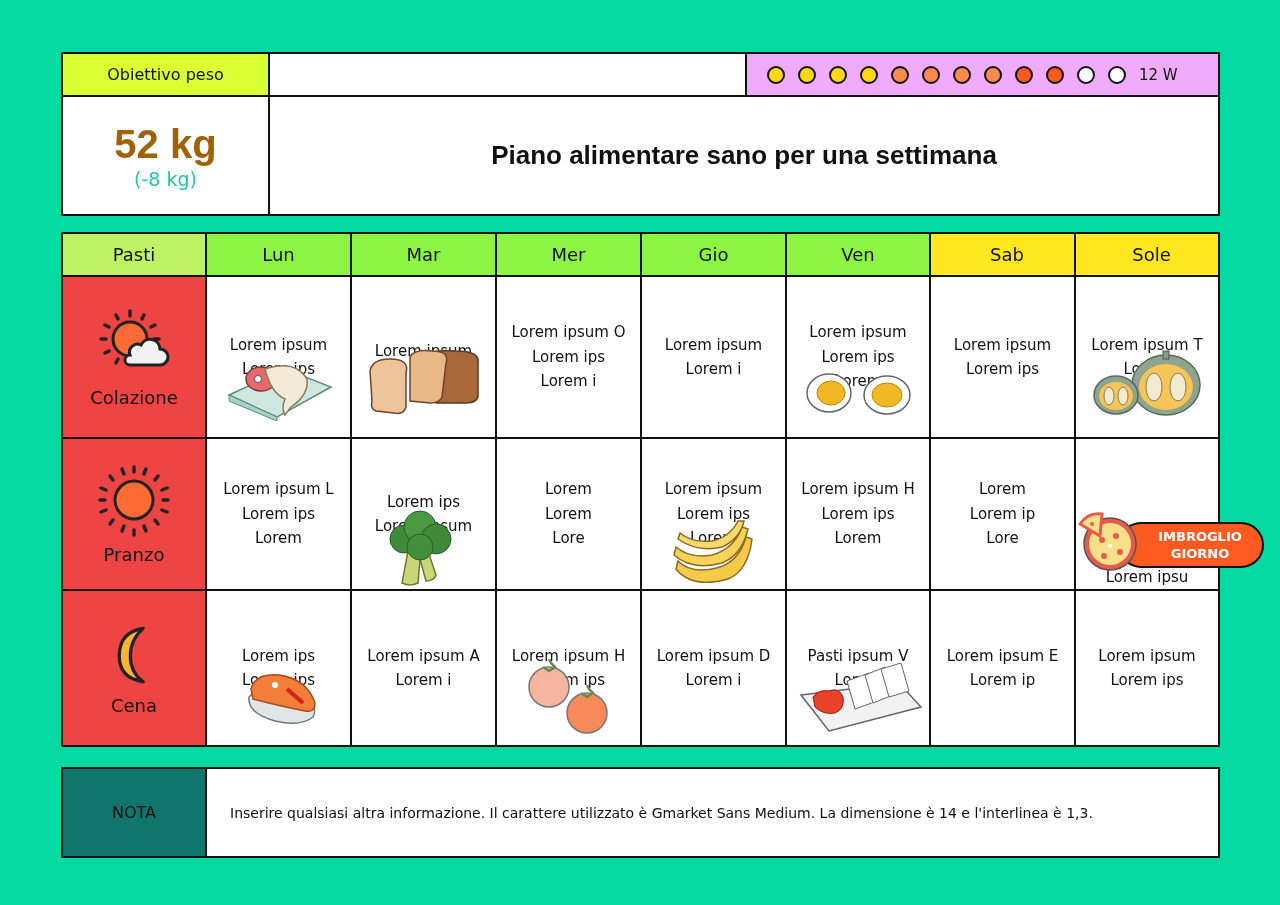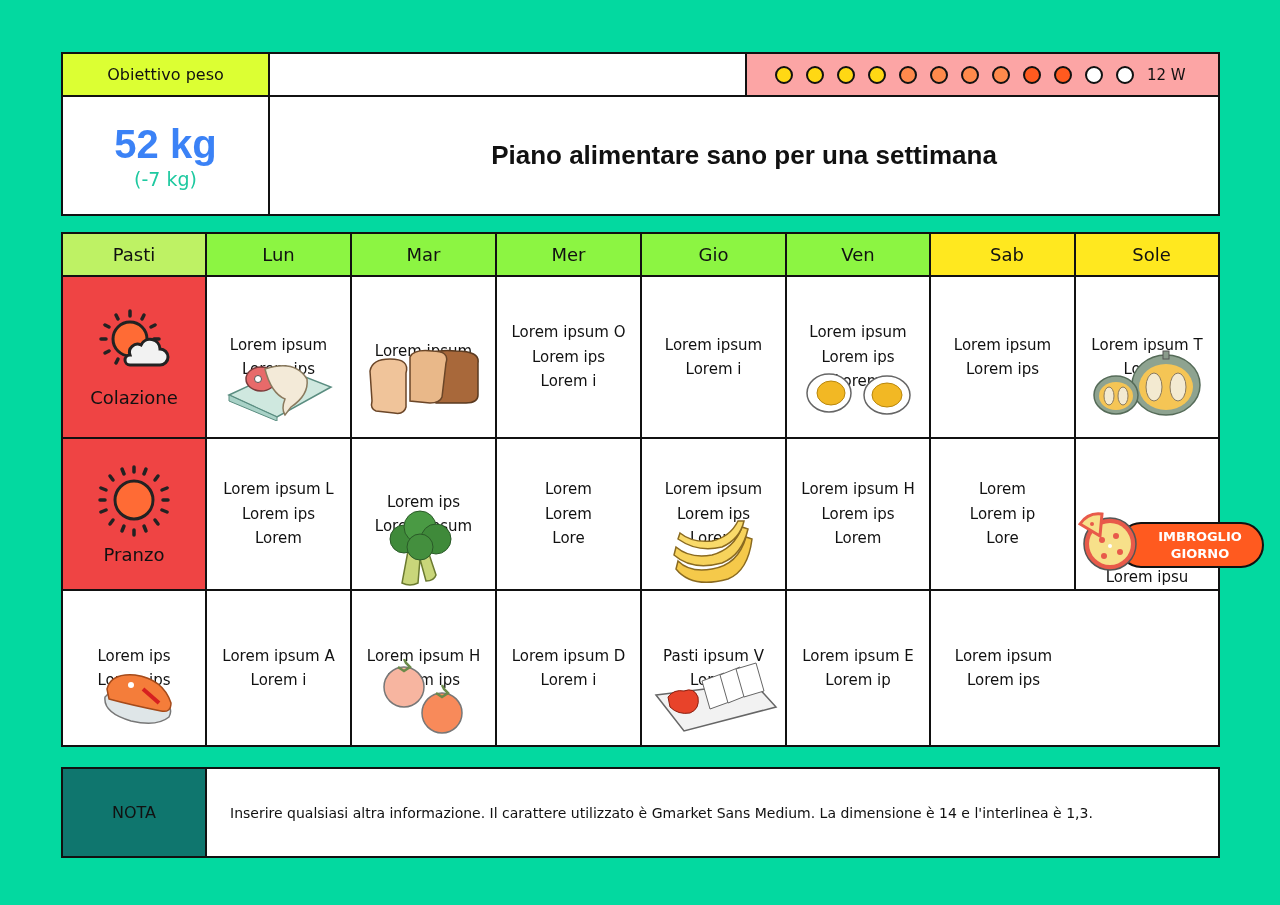--- a/index.html
+++ b/index.html
@@ -20,34 +20,34 @@
       background: #dcff33; border-right: 2.5px solid #111; border-bottom: 2.5px solid #111;
       display: flex; align-items: center; justify-content: center;
       font-size: 16px; color: #111;
     }
     .hdr-blank {
       position: absolute; left: 207px; top: 0; width: 475px; height: 43px;
       border-bottom: 2.5px solid #111; background: #fff;
     }
     .hdr-progress {
       position: absolute; left: 682px; top: 0; right: 0; height: 43px;
-      background: #fca5a5; border-left: 2.5px solid #111; border-bottom: 2.5px solid #111;
-      display: flex; align-items: center; padding-left: 28px; gap: 0;
+      background: #f0abfc; border-left: 2.5px solid #111; border-bottom: 2.5px solid #111;
+      display: flex; align-items: center; padding-left: 20px; gap: 0;
     }
     .dot {
       width: 18px; height: 18px; border-radius: 50%; border: 2.5px solid #111;
       margin-right: 13px; flex: 0 0 auto;
     }
     .dot-label { font-size: 15px; margin-left: 0; color: #111; }
     .hdr-weight {
       position: absolute; left: 0; top: 43px; width: 207px; bottom: 0;
       border-right: 2.5px solid #111; background: #fff;
       display: flex; flex-direction: column; align-items: center; justify-content: center;
     }
-    .weight-value { font-family: "Liberation Sans", sans-serif; font-weight: bold; font-size: 40px; line-height: 44px; color: #3b82f6; }
+    .weight-value { font-family: "Liberation Sans", sans-serif; font-weight: bold; font-size: 40px; line-height: 44px; color: #a16207; }
     .weight-delta { font-size: 19px; color: #1ec9a0; margin-top: 2px; }
     .hdr-title {
       position: absolute; left: 207px; top: 43px; right: 0; bottom: 0;
       display: flex; align-items: center; justify-content: center;
       font-family: "Liberation Sans", sans-serif; font-weight: bold; font-size: 26px; color: #111;
     }
 
     
     .meal-table {
       position: absolute; left: 61px; top: 232px; width: 1159px; height: 515px;
@@ -115,21 +115,21 @@
     <span class="dot" style="background: rgb(255, 138, 76);"></span>
     <span class="dot" style="background: rgb(255, 138, 76);"></span>
     <span class="dot" style="background: rgb(255, 90, 31);"></span>
     <span class="dot" style="background: rgb(255, 90, 31);"></span>
     <span class="dot" style="background: rgb(255, 255, 255);"></span>
     <span class="dot" style="background: rgb(255, 255, 255);"></span>
     <span class="dot-label">12 W</span>
   </div>
   <div class="hdr-weight">
     <div class="weight-value">52 kg</div>
-    <div class="weight-delta">(-7 kg)</div>
+    <div class="weight-delta">(-8 kg)</div>
   </div>
   <div class="hdr-title">Piano alimentare sano per una settimana</div>
 </div>
 
 <div class="meal-table" id="meal-table">
 
   <div class="cell head-cell head-meal">Pasti</div>
   <div class="cell head-cell head-week">Lun</div>
   <div class="cell head-cell head-week">Mar</div>
   <div class="cell head-cell head-week">Mer</div>
@@ -277,20 +277,26 @@
   </div>
   <div class="cell body-cell">
     <div>Lorem</div>
     <div>Lorem ip</div>
     <div>Lore</div>
   </div>
   <div class="cell body-cell last-col" style="justify-content:flex-end;padding-top:24px">
     <div>Lorem ipsu</div>
   </div>
 
+  <div class="cell meal-label-cell last-row">
+    <svg class="meal-icon" viewBox="0 0 76 76" style="height:70px">
+      <path d="M48 8 Q22 12 22 38 Q22 62 48 66 Q34 56 34 38 Q34 20 48 8Z" fill="#fbb52c" stroke="#222" stroke-width="3.5" stroke-linejoin="round"></path>
+    </svg>
+    <div class="meal-name">Cena</div>
+  </div>
   <div class="cell body-cell last-row">
     <div>Lorem ips</div>
     <div>Lorem ips</div>
     <svg class="food-img" style="left:38px;top:78px;width:74px;height:58px" viewBox="0 0 74 58">
       <path d="M4 28 Q2 44 30 52 Q56 58 68 48 Q72 40 66 36 L10 22Z" fill="#dfe6e8" stroke="#777" stroke-width="1.5"></path>
       <path d="M6 20 Q10 4 34 6 Q62 10 70 34 Q70 44 60 42 Q30 36 8 30Z" fill="#f47d3a" stroke="#a44a1a" stroke-width="1.5"></path>
       <path d="M42 20 L58 34" stroke="#d62020" stroke-width="4"></path>
       <circle cx="30" cy="16" r="3" fill="#fff"></circle>
     </svg>
   </div>

